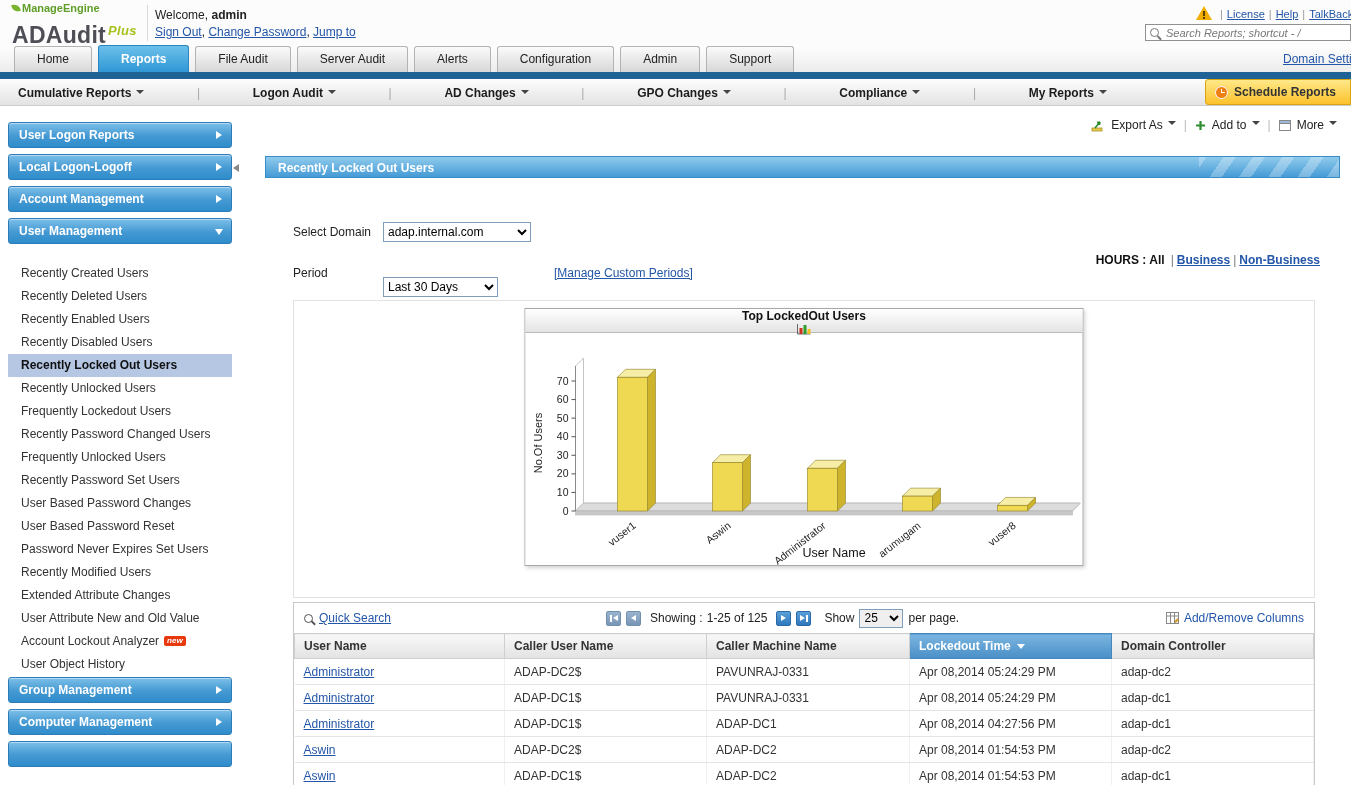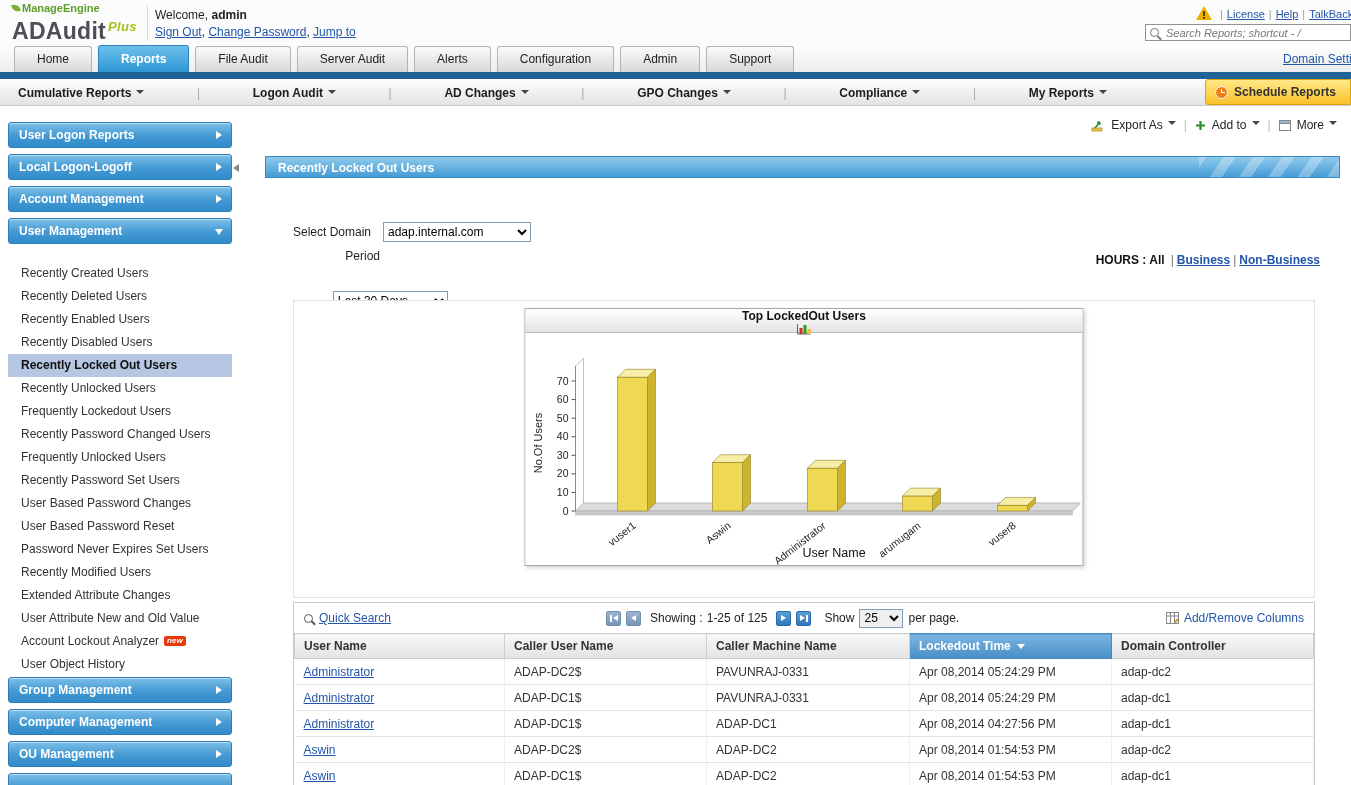--- a/index.html
+++ b/index.html
@@ -5,21 +5,21 @@
   html,body{margin:0;padding:0;background:#fff;}
   body{font-family:"Liberation Sans",sans-serif;}
   #app{position:relative;width:1351px;height:785px;overflow:hidden;background:#fff;font-size:12px;color:#333;}
   a{cursor:pointer;}
 
   
   .top{position:absolute;top:0;left:0;width:1351px;height:45px;background:#fcfcfc;}
   .logo{position:absolute;left:12px;top:2px;line-height:13px;}
   .me-line{color:#5f9e27;font-weight:bold;font-size:11px;}
   .leaf{display:inline-block;width:8px;height:8px;background:#7ab32e;border-radius:0 7px 0 7px;margin-right:2px;transform:rotate(-15deg);}
-  .product{font-size:23px;font-weight:bold;color:#4e4e56;letter-spacing:.3px;line-height:24px;text-align:center;}
+  .product{font-size:23px;font-weight:bold;color:#4e4e56;letter-spacing:.3px;line-height:32px;text-align:center;}
   .plus{color:#a6c220;font-size:13px;font-style:italic;font-weight:bold;vertical-align:8px;margin-left:2px;}
   .logo-divider{position:absolute;left:147px;top:5px;width:1px;height:36px;background:#d8d8d8;}
   .welcome{position:absolute;left:155px;top:8px;font-size:12px;color:#222;}
   .account-links{position:absolute;left:155px;top:25px;font-size:12px;}
   .hlink{color:#2356a8;text-decoration:underline;}
   .hlink.small{font-size:11px;}
   .comma{color:#222;}
   .warn{position:absolute;left:1196px;top:6px;width:0;height:0;border-left:8px solid transparent;border-right:8px solid transparent;border-bottom:14px solid #f2ae00;}
   .warn-ex{position:absolute;left:-1px;top:5px;width:2px;height:5px;background:#5a4200;}
   .warn-ex::after{content:'';position:absolute;left:0;top:6px;width:2px;height:2px;background:#5a4200;}
@@ -66,21 +66,21 @@
   .main{position:absolute;left:240px;top:110px;width:1111px;height:675px;}
   .actions{position:absolute;top:8px;right:14px;display:flex;align-items:center;gap:6px;font-size:12px;color:#222;}
   .act{display:flex;align-items:center;cursor:pointer;white-space:nowrap;}
   .sep2{color:#bbb;margin:0 2px;}
   .ico{display:inline-flex;}
   .report-bar{position:absolute;top:46px;left:25px;right:11px;height:22px;line-height:22px;background:linear-gradient(#8fcaec,#459bd6);border:1px solid #3a8cc6;color:#fff;font-weight:bold;font-size:12px;padding-left:12px;box-sizing:border-box;overflow:hidden;}
   .report-bar::after{content:'';position:absolute;right:0;top:0;width:140px;height:100%;background:repeating-linear-gradient(-55deg,rgba(255,255,255,.28) 0 10px,rgba(255,255,255,0) 10px 24px);}
   .date-range{position:absolute;top:76px;left:28px;color:#c00000;font-weight:bold;font-size:12px;}
   .form-row{position:absolute;left:53px;display:flex;align-items:center;font-size:12px;color:#222;}
   .form-row.r1{top:112px;}
-  .form-row.r2{top:139px;flex-direction:column;}
+  .form-row.r2{top:139px;}
   .form-row label{width:90px;flex:0 0 auto;}
   .form-row select{height:20px;font-size:12px;border:1px solid #7f9db9;background:#fff;font-family:"Liberation Sans",sans-serif;}
   .sel-domain{width:148px;}
   .sel-period{width:115px;margin-top:28px;}
   .mcp{color:#2356a8;text-decoration:underline;margin-left:56px;white-space:nowrap;}
   .hours{position:absolute;top:143px;right:31px;font-size:12px;color:#111;white-space:nowrap;}
   .hours b{margin-right:3px;}
   .hsep{color:#777;margin:0 3px;}
   .hlink2{color:#2356a8;text-decoration:underline;font-weight:bold;}
 
@@ -194,21 +194,20 @@
         <div class="sb-item"><span>User Based Password Reset</span></div>
         <div class="sb-item"><span>Password Never Expires Set Users</span></div>
         <div class="sb-item"><span>Recently Modified Users</span></div>
         <div class="sb-item"><span>Extended Attribute Changes</span></div>
         <div class="sb-item"><span>User Attribute New and Old Value</span></div>
         <div class="sb-item"><span>Account Lockout Analyzer</span><span class="badge">new</span></div>
         <div class="sb-item"><span>User Object History</span></div>
       </div>
       <div class="sb-sec"><span class="sb-label">Group Management</span><span class="arrow-right"></span></div>
       <div class="sb-sec"><span class="sb-label">Computer Management</span><span class="arrow-right"></span></div>
-      <div class="sb-sec"><span class="sb-label">OU Management</span><span class="arrow-right"></span></div>
       <div class="sb-sec"></div>
     </aside>
   <div class="collapse-handle">
       <span class="tri-l-gray"></span>
     </div>
 
   <main class="main">
 
     <div class="actions">
       <span class="ico">

